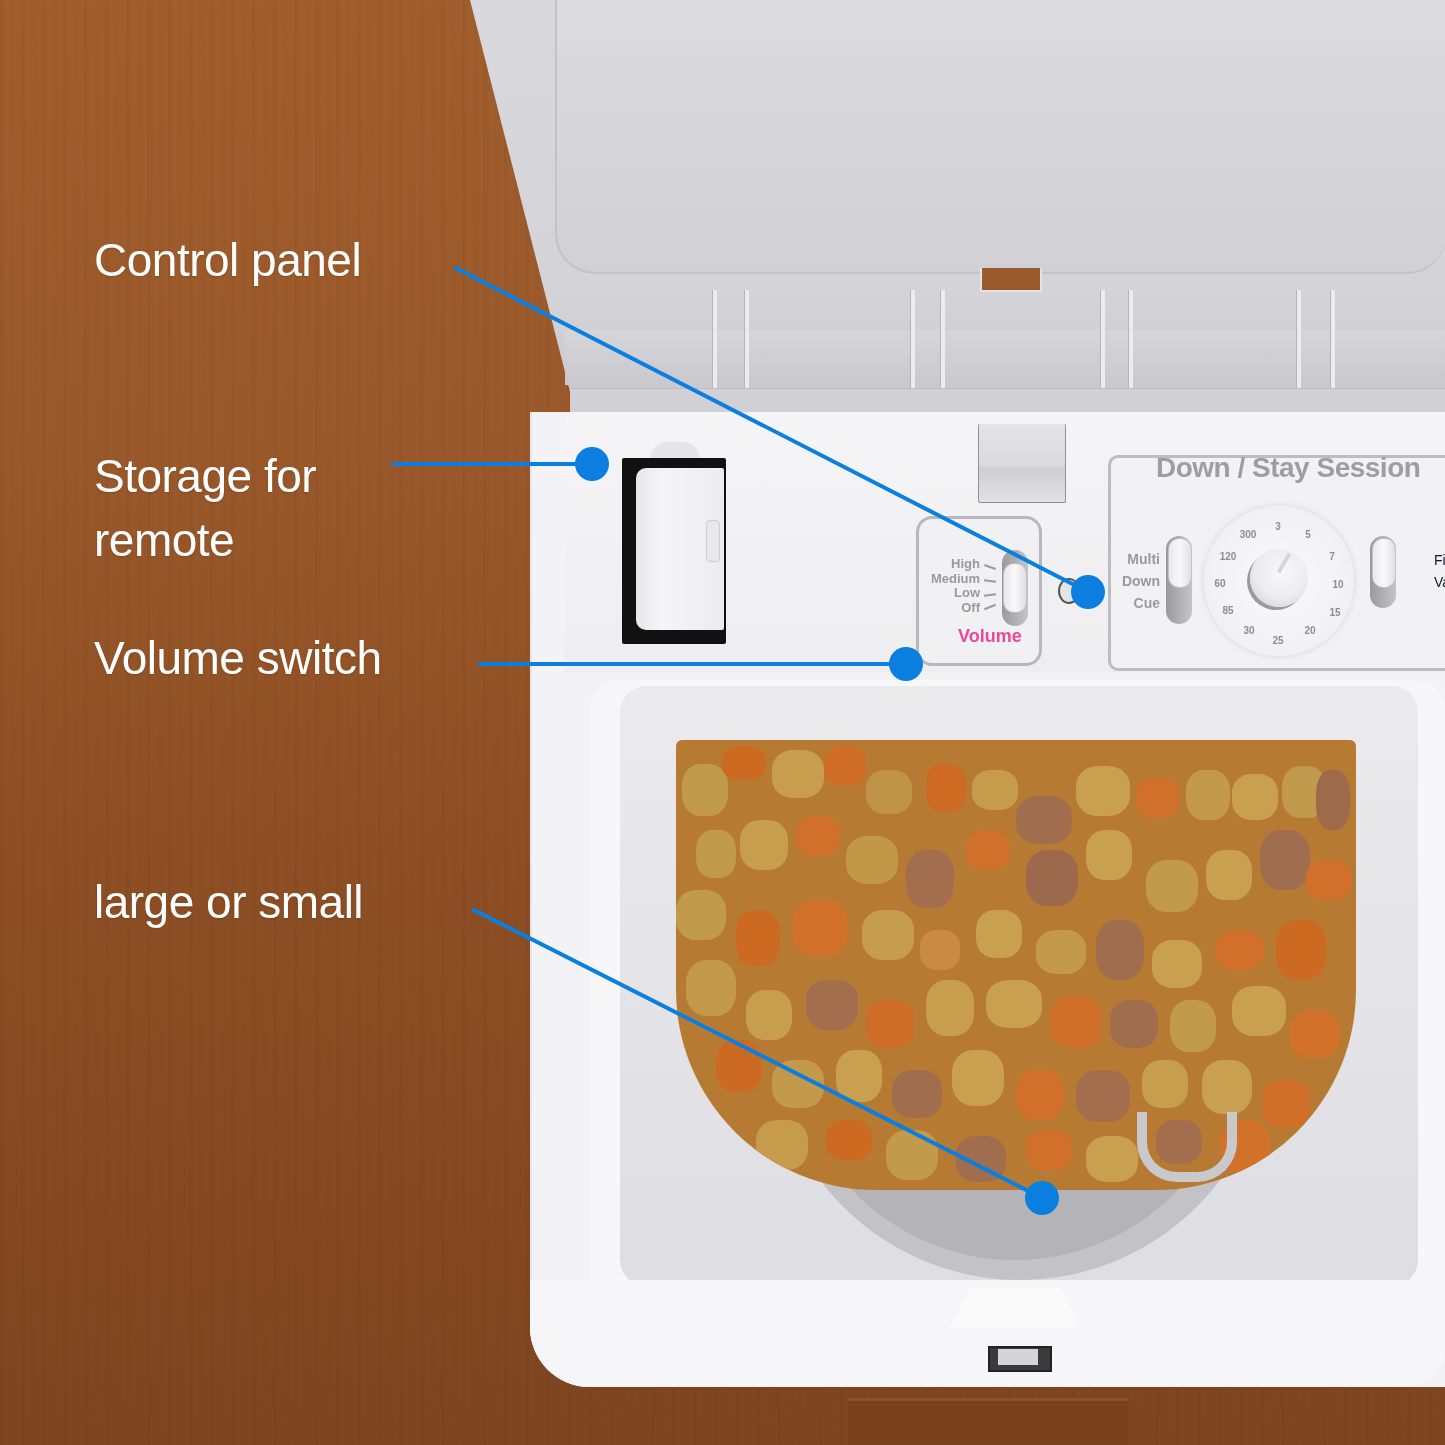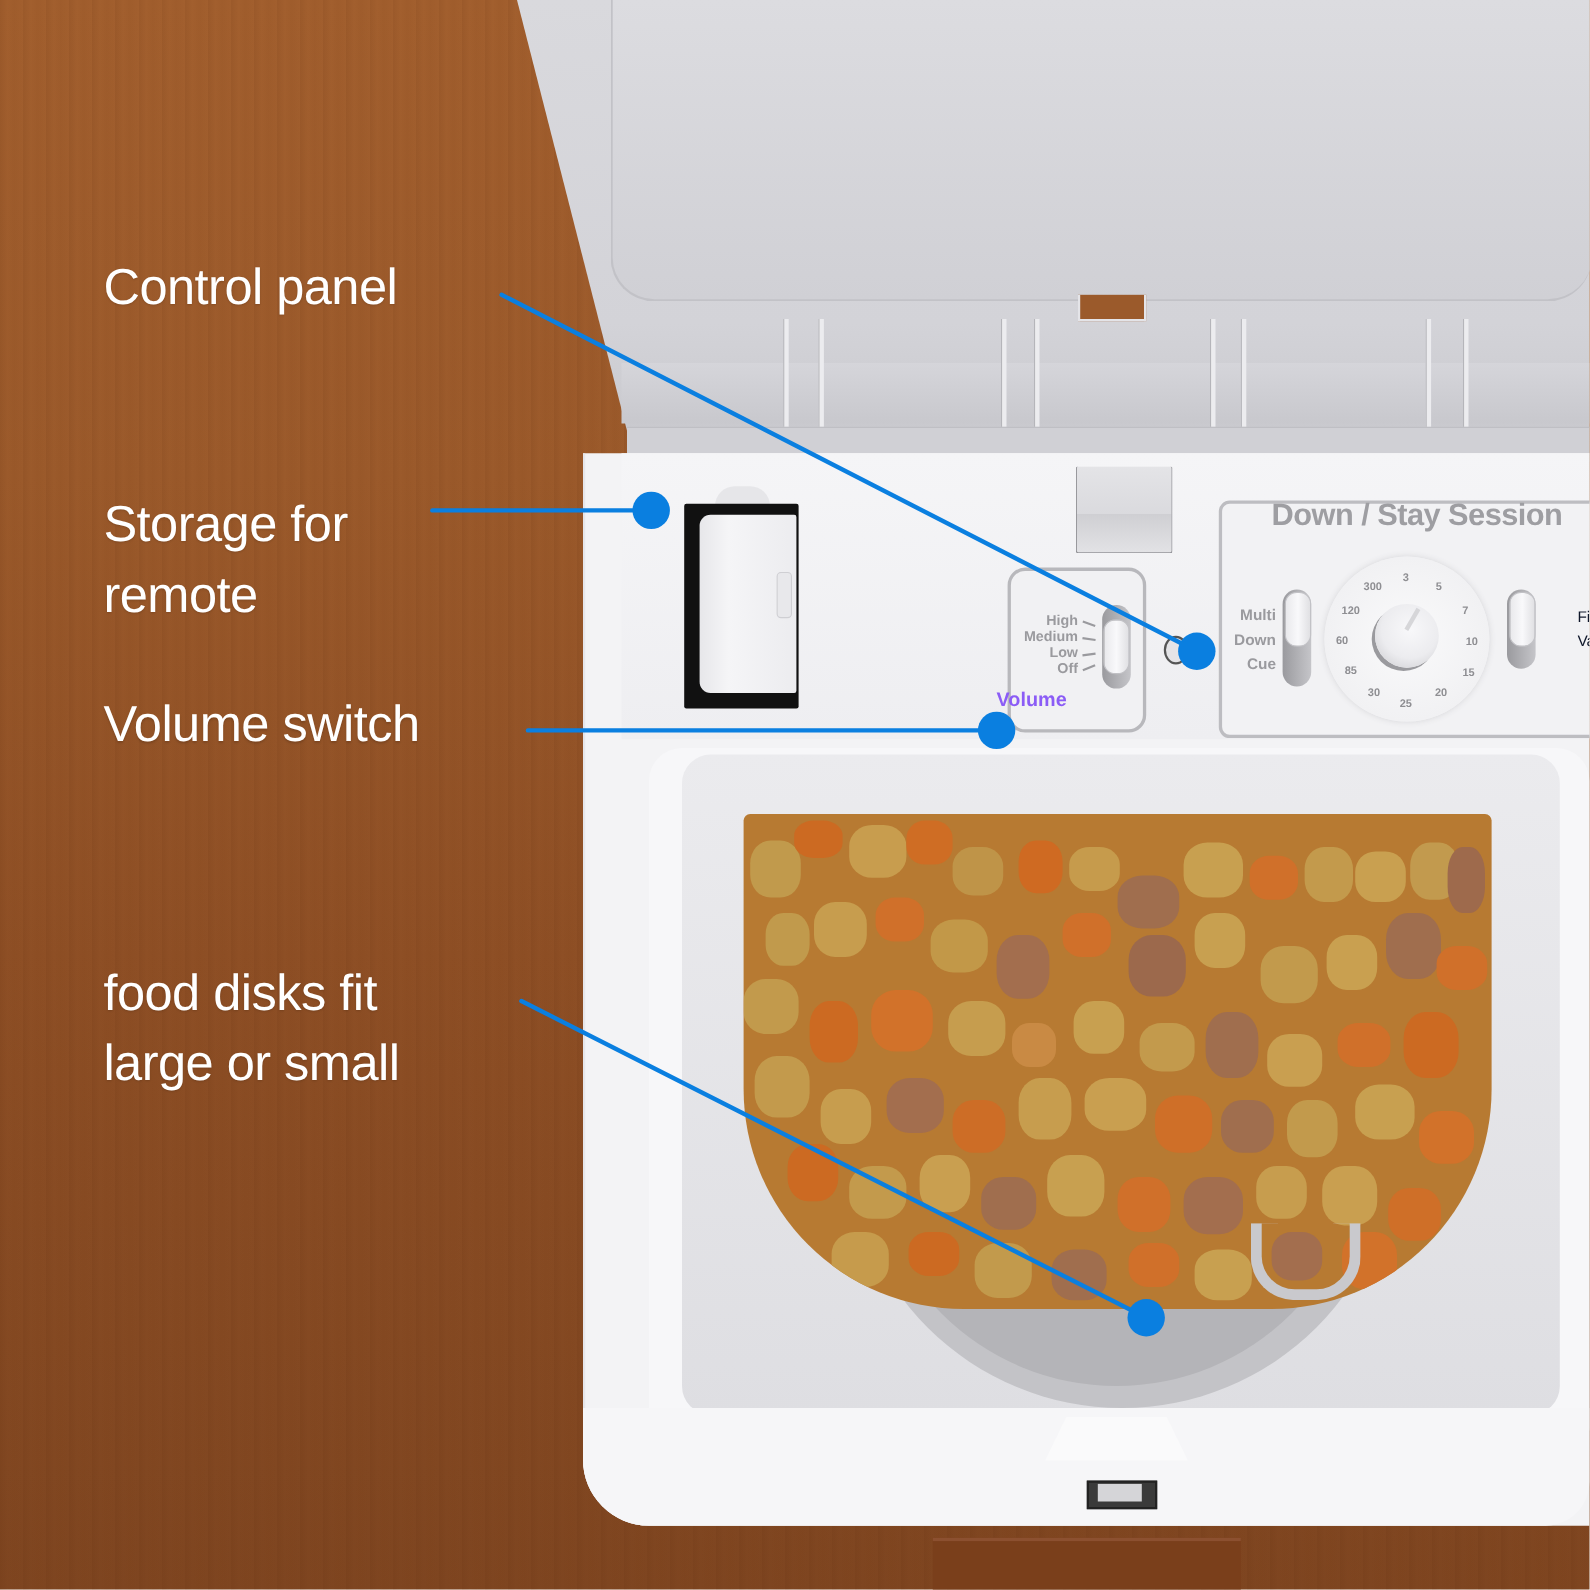--- a/index.html
+++ b/index.html
@@ -23,21 +23,21 @@
   
   .body{left:530px;top:412px;width:915px;height:975px;background:#f3f3f5;border-radius:0 0 0 60px;box-shadow:inset 2px 0 0 #e6e6ea;}
   .panel-top{left:565px;top:412px;width:880px;height:260px;background:linear-gradient(180deg,#f5f5f7,#eeeef1);}
   .remote-slot{left:622px;top:458px;width:104px;height:186px;background:#111;border-radius:2px;}
   .remote{left:636px;top:468px;width:88px;height:162px;background:linear-gradient(90deg,#e7e7ea,#f5f5f7 30%,#ececef);border-radius:10px 2px 2px 10px;}
   .remote-tab{left:706px;top:520px;width:12px;height:40px;background:#e8e8eb;border-radius:4px;border:1px solid #cfcfd3;}
   .remote-cap{left:650px;top:442px;width:50px;height:18px;background:#e6e6e9;border-radius:25px 25px 0 0;}
   .btn-sq{left:978px;top:424px;width:86px;height:78px;background:linear-gradient(180deg,#e4e4e7 0%,#dadade 55%,#cfcfd3 56%,#e2e2e5 100%);border:1px solid #8f8f94;border-top:none;border-radius:2px;}
   .vol-box{left:916px;top:516px;width:120px;height:144px;border:3px solid #b8b8bc;border-radius:16px;background:#f1f1f3;}
   .vol-lbl{font-weight:bold;color:#9a9a9e;font-size:13px;text-align:right;width:58px;line-height:14.5px;}
-  .vol-title{left:906px;top:626px;font-size:18px;font-weight:bold;color:#8b5cf6;}
+  .vol-title{left:958px;top:626px;font-size:18px;font-weight:bold;color:#ec4899;}
   .slider-track{width:26px;height:76px;background:linear-gradient(90deg,#9a9a9e,#c5c5c9);border-radius:13px;}
   .slider-knob{width:22px;height:48px;background:linear-gradient(90deg,#e9e9ec,#f9f9fb,#e0e0e3);border-radius:11px;border:1px solid #c2c2c6;}
   .tick{height:2px;width:12px;background:#9a9a9e;}
   .session-box{left:1108px;top:455px;width:345px;height:210px;border:3px solid #bdbdc1;border-radius:10px;background:#f2f2f4;}
   .session-title{left:1156px;top:452px;font-size:28px;font-weight:bold;color:#9e9ea2;letter-spacing:-0.5px;}
   .mode-lbl{font-size:14px;font-weight:bold;color:#9a9a9e;text-align:right;width:46px;line-height:22px;}
   .dial{left:1204px;top:506px;width:150px;height:150px;border-radius:50%;background:radial-gradient(circle,#fafafb 0%,#f1f1f3 70%,#e6e6e9 100%);box-shadow:0 0 6px #d5d5d8;}
   .dial-num{position:absolute;font-size:10px;font-weight:bold;color:#8e8e92;transform:translate(-50%,-50%);}
   .knob{left:1250px;top:549px;width:58px;height:58px;border-radius:50%;background:radial-gradient(circle at 55% 40%,#f8f8fa 0%,#ececef 55%,#c8c8cc 100%);box-shadow:-3px 3px 0 #9a9a9e;}
   .knob-line{left:1282px;top:552px;width:4px;height:22px;background:#d6d6d9;transform:rotate(30deg);}
@@ -229,15 +229,14 @@
   <div>Control panel</div>
 </div>
 <div class="abs label" style="left:94px;top:444px">
   <div>Storage for</div>
   <div>remote</div>
 </div>
 <div class="abs label" style="left:94px;top:626px">
   <div>Volume switch</div>
 </div>
 <div class="abs label" style="left:94px;top:870px">
-  <div>food disks fit</div>
   <div>large or small</div>
 </div>
 
 </body></html>

